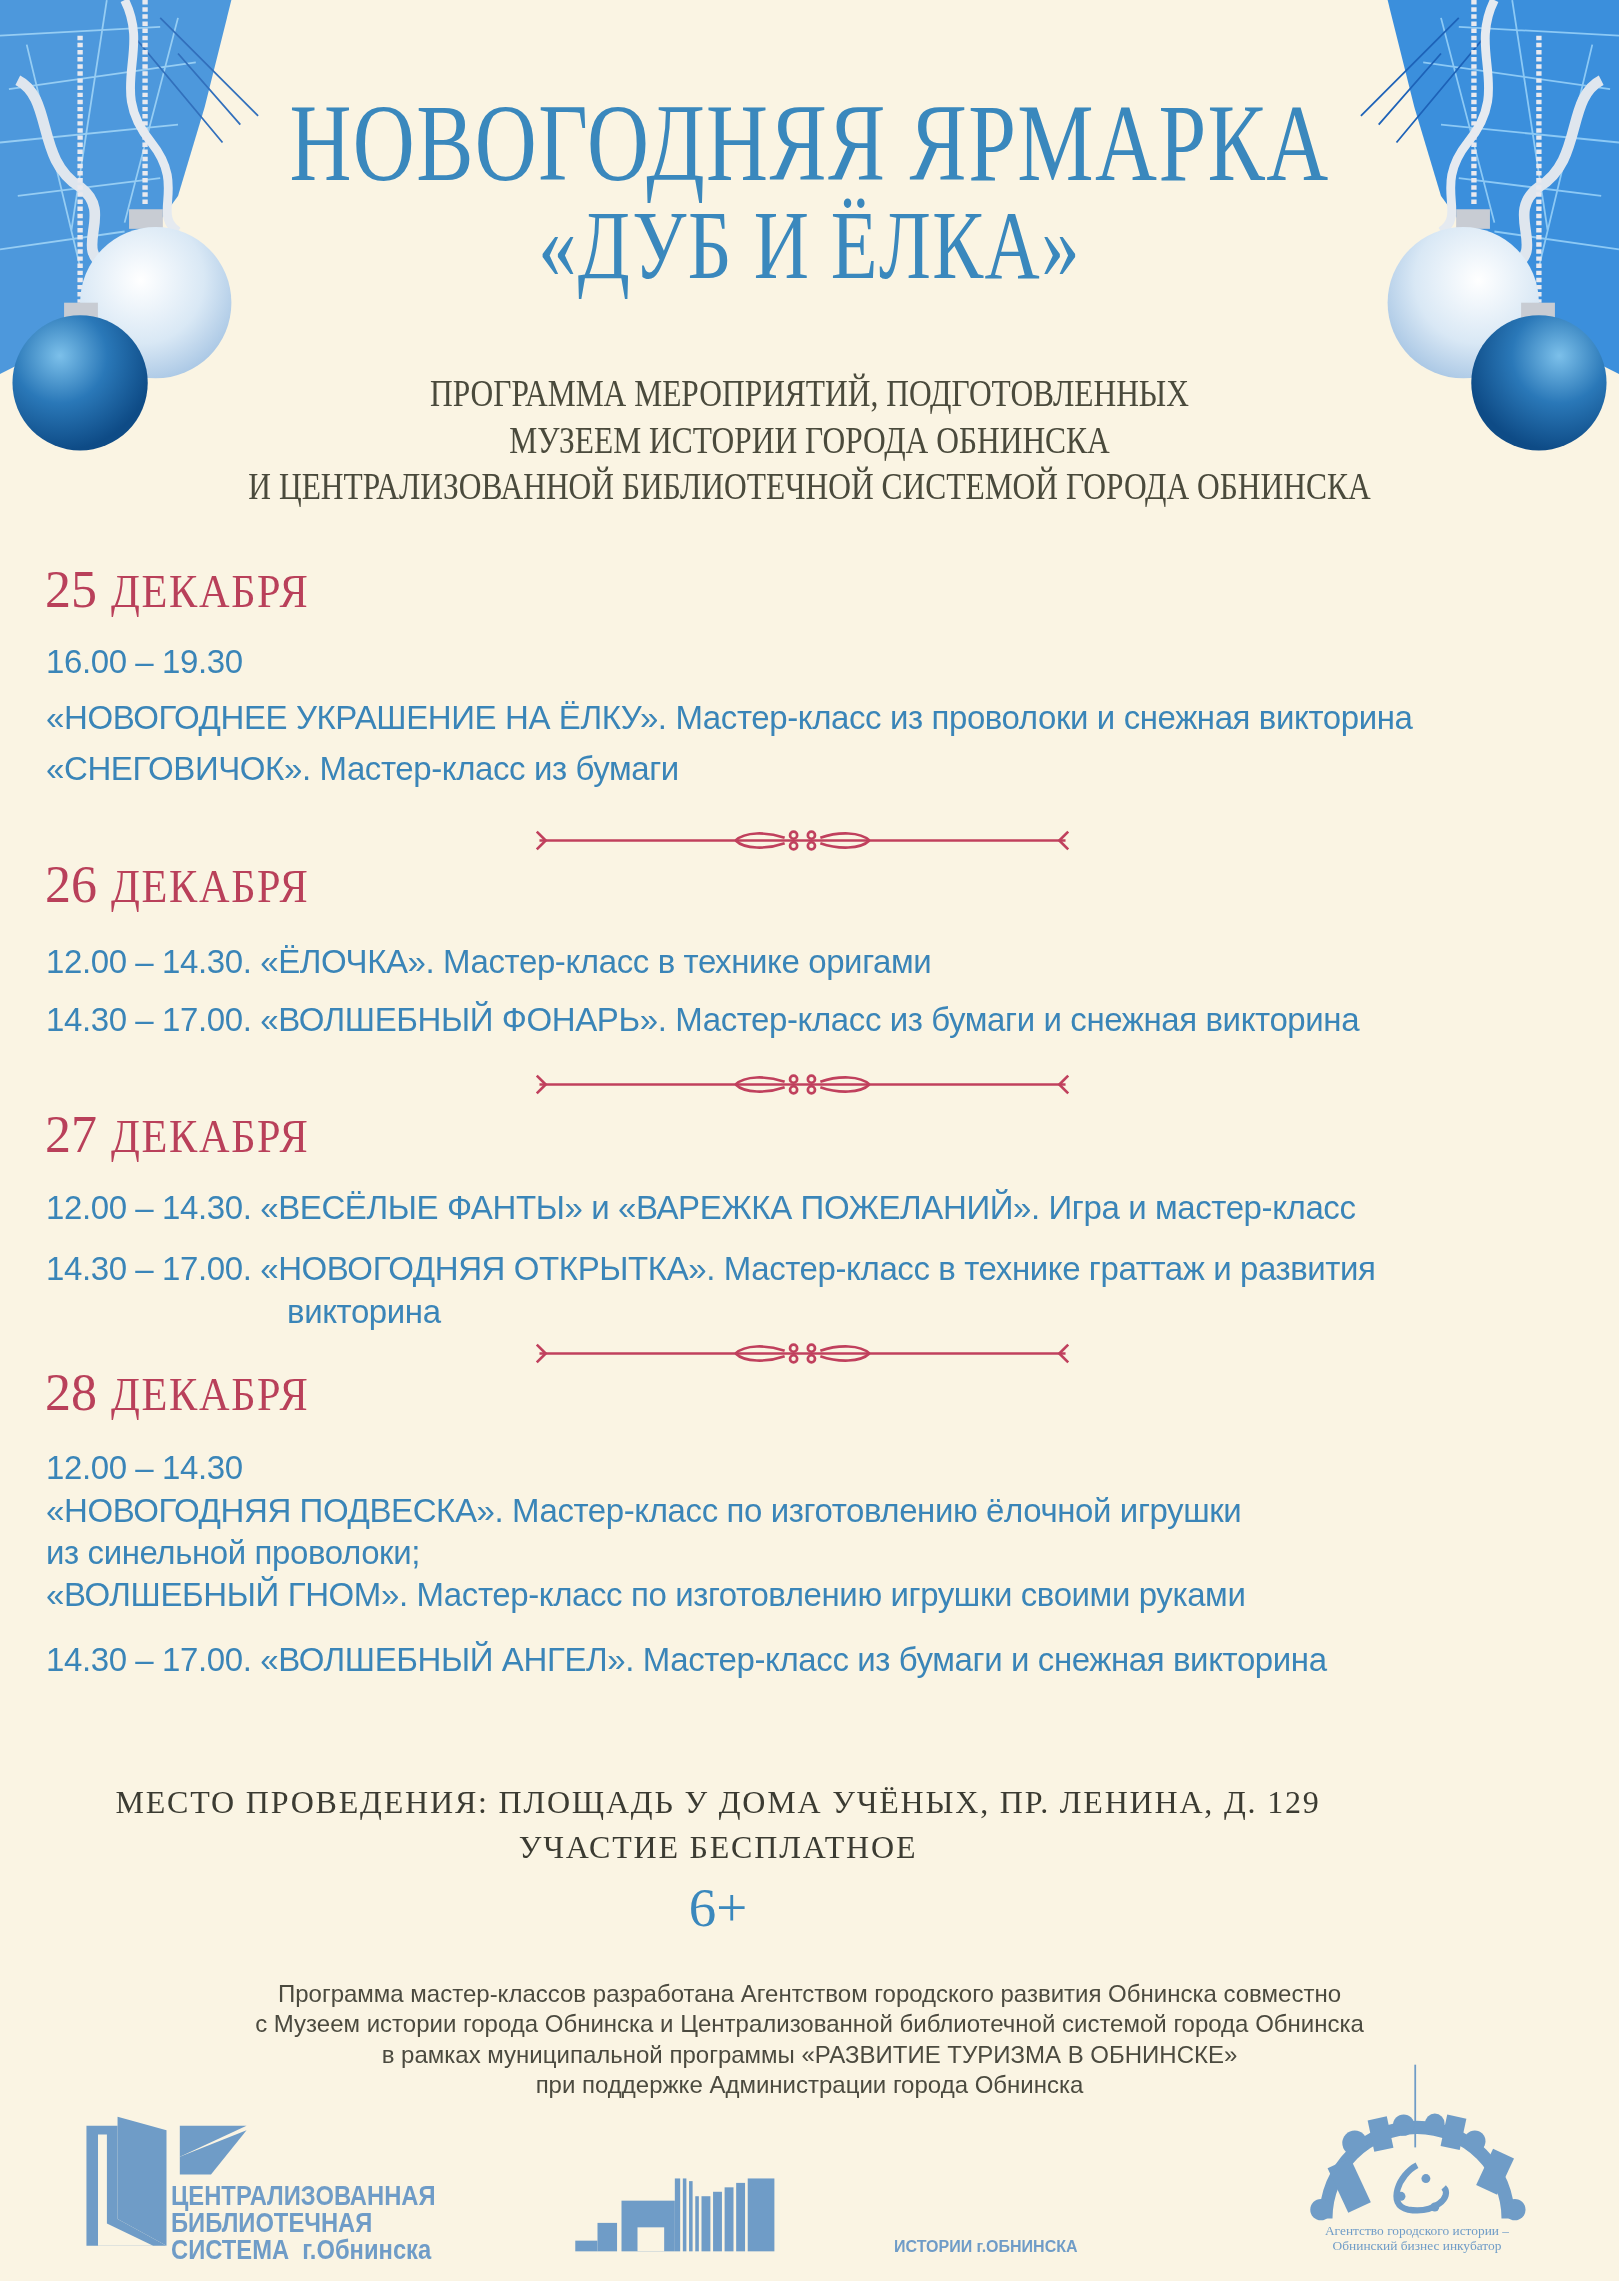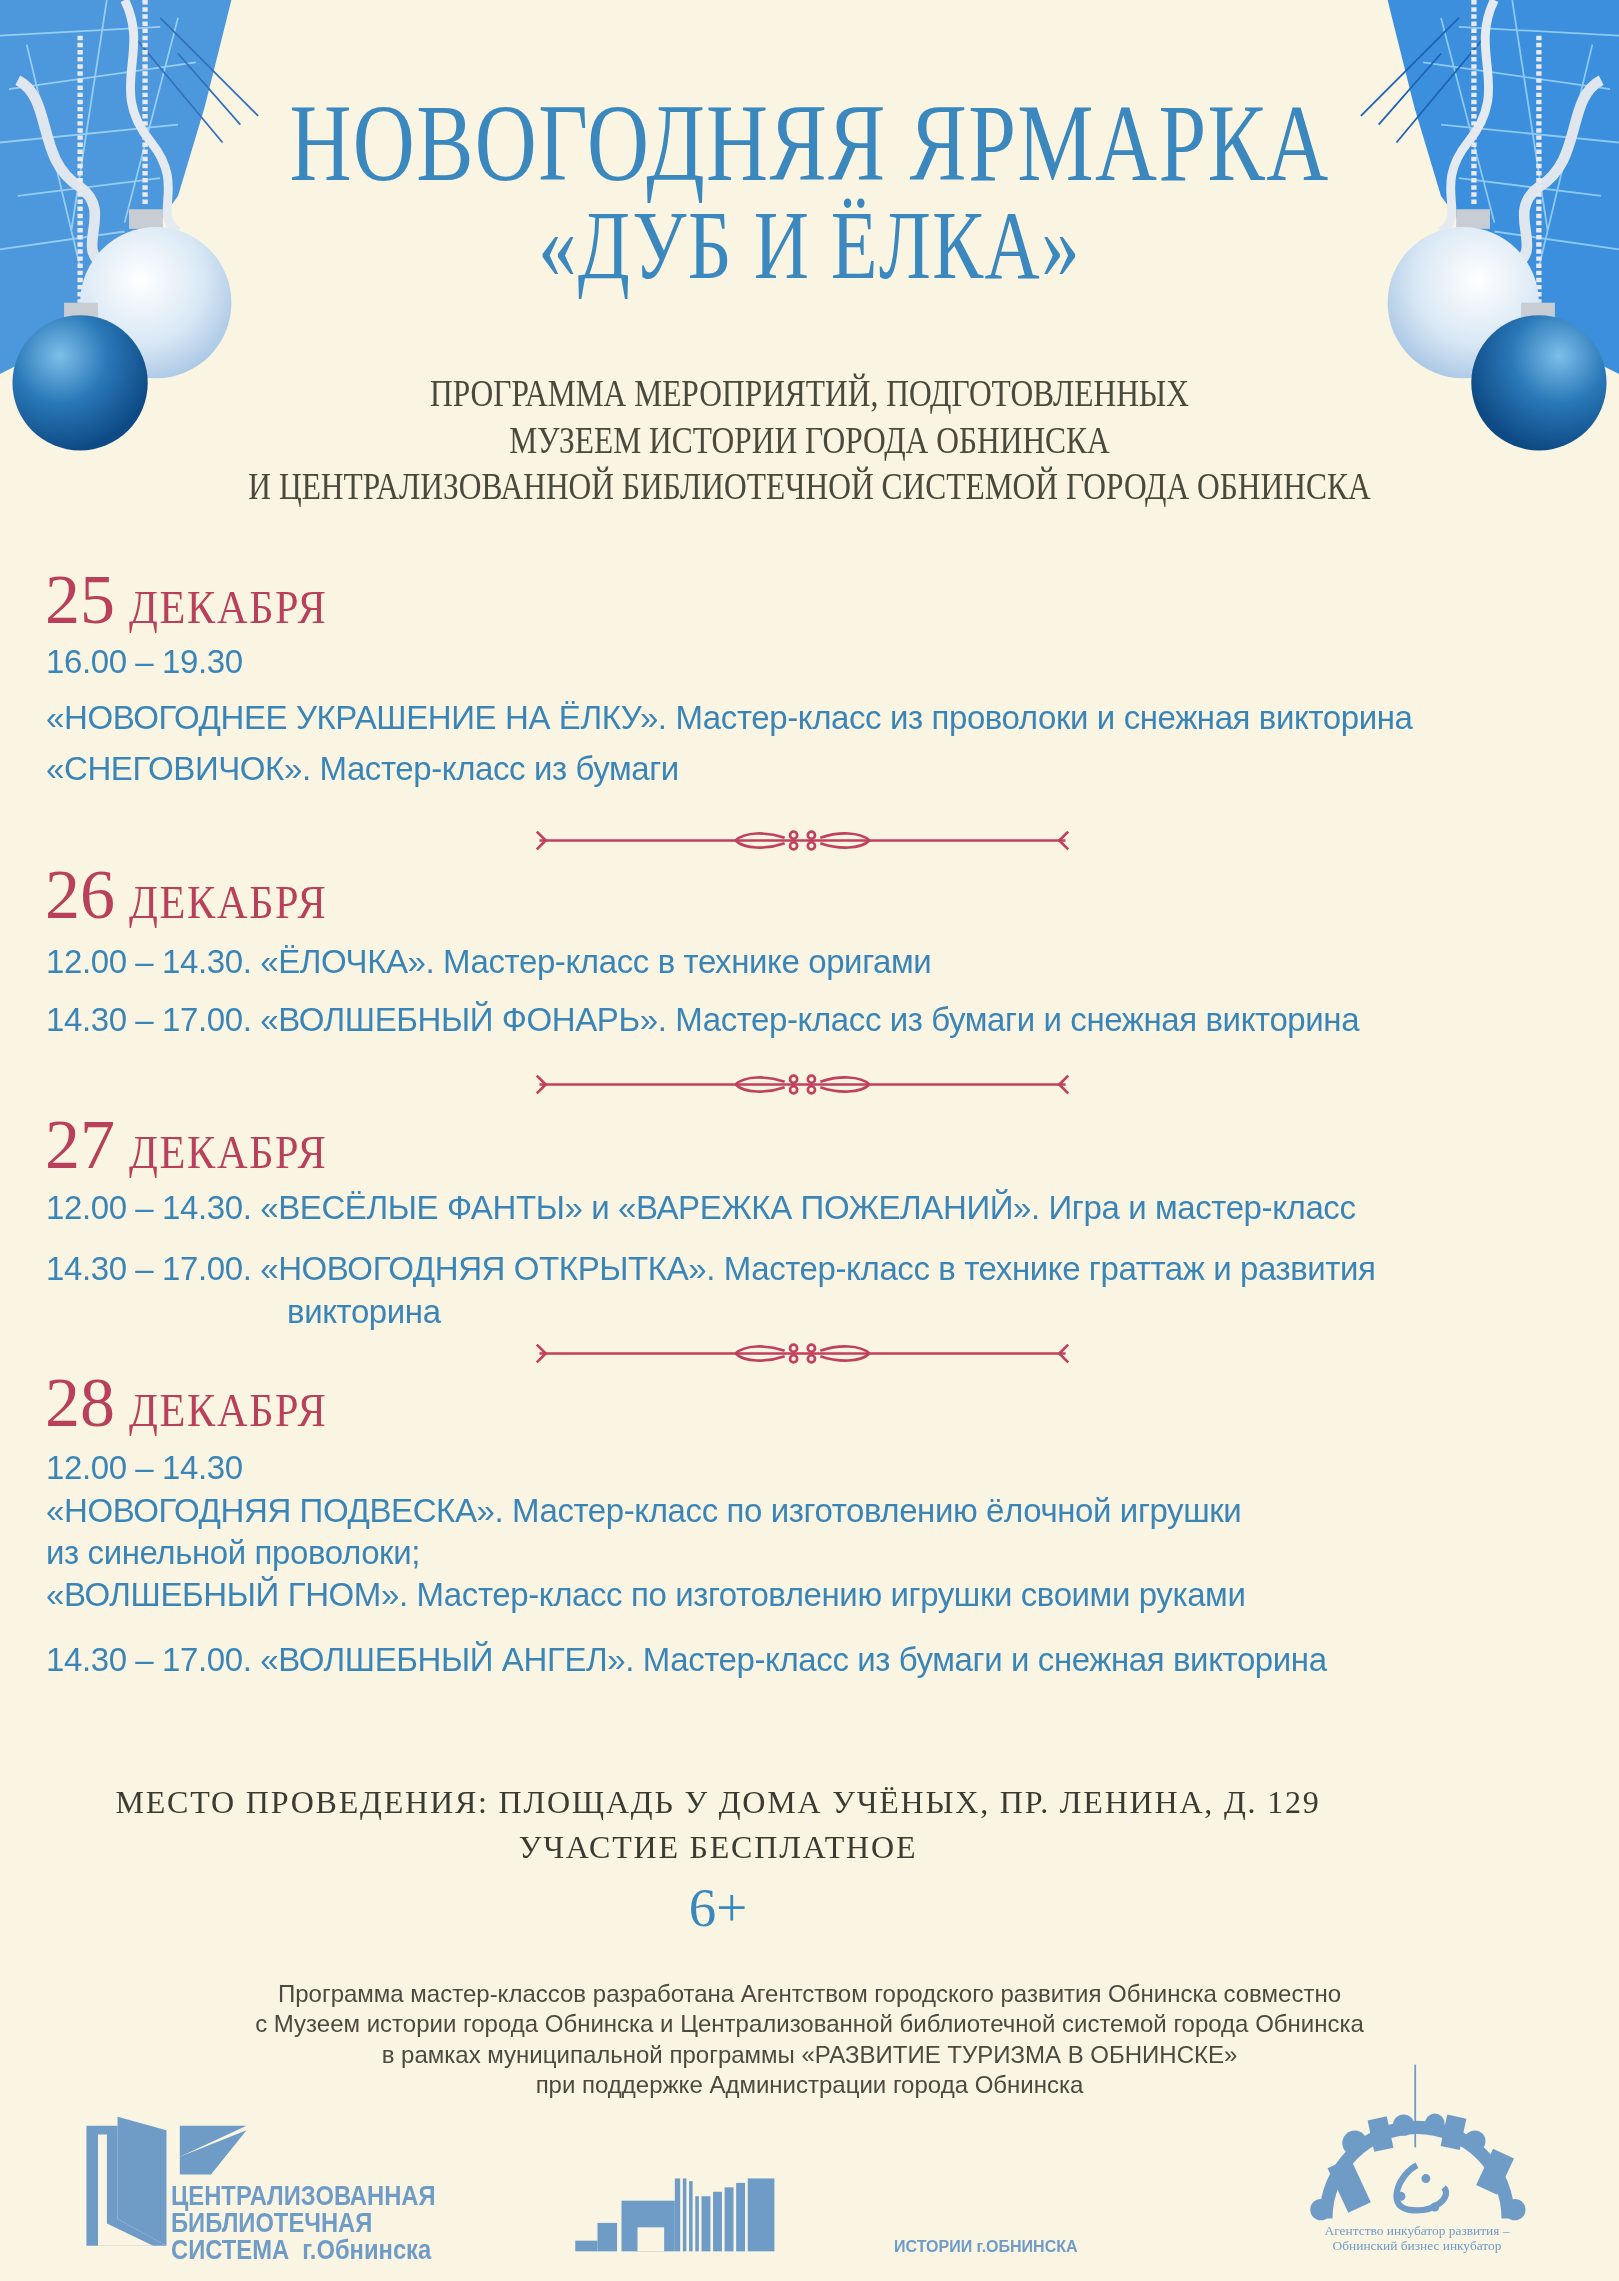--- a/index.html
+++ b/index.html
@@ -17,21 +17,21 @@
   .title2 { top: 192px; font-size: 98px; line-height: 107px; transform: scaleX(0.78); }
   .subtitle {
     left: 0; width: 1619px; text-align: center; color: #4a4a3c;
     font-family: "Liberation Serif", serif; font-size: 37px; line-height: 44px;
     transform: scaleX(0.85);
   }
   .date {
     left: 45px; color: #b9405a; font-family: "Liberation Serif", serif;
     white-space: nowrap;
   }
-  .date .num { font-size: 70px; }
+  .date .num { font-size: 52px; }
   .date .mon { font-size: 46px; letter-spacing: 1.8px; margin-left: 14.3px; display: inline-block; transform: scaleX(0.92); transform-origin: left; }
   .line {
     left: 46px; color: #3a85b8; font-size: 33px; white-space: nowrap; line-height: 39px;
     letter-spacing: -0.4px;
   }
   .line b { font-weight: normal; }
   .divider { left: 535px; width: 535px; height: 27px; }
   .center-dark {
     left: 0; width: 1436px; text-align: center; color: #3b3b32;
     font-family: "Liberation Serif", serif; white-space: nowrap;
@@ -226,17 +226,17 @@
       <rect x="205" y="110" width="26" height="45" transform="rotate(25 218 132)"></rect>
       <circle cx="22" cy="175" r="12"></circle>
       <circle cx="240" cy="175" r="12"></circle>
       <path d="M130 125 C110 135 95 170 120 175 C150 180 170 160 160 150" fill="none" stroke="#6f9cc7" stroke-width="7"></path>
       <circle cx="112" cy="160" r="5"></circle>
         <circle cx="140" cy="140" r="5"></circle>
         <circle cx="150" cy="172" r="5"></circle>
     </g>
   </svg>
   <div class="logo-text" style="position:absolute;left:0;top:169px;width:232px;text-align:center;font-family:'Liberation Serif',serif;font-size:13.4px;line-height:15px">
-    <div>Агентство инкубатор развития –</div>
+    <div>Агентство городского истории –</div>
     <div>Обнинский бизнес инкубатор</div>
   </div>
 </div>
 
 
 </body></html>

